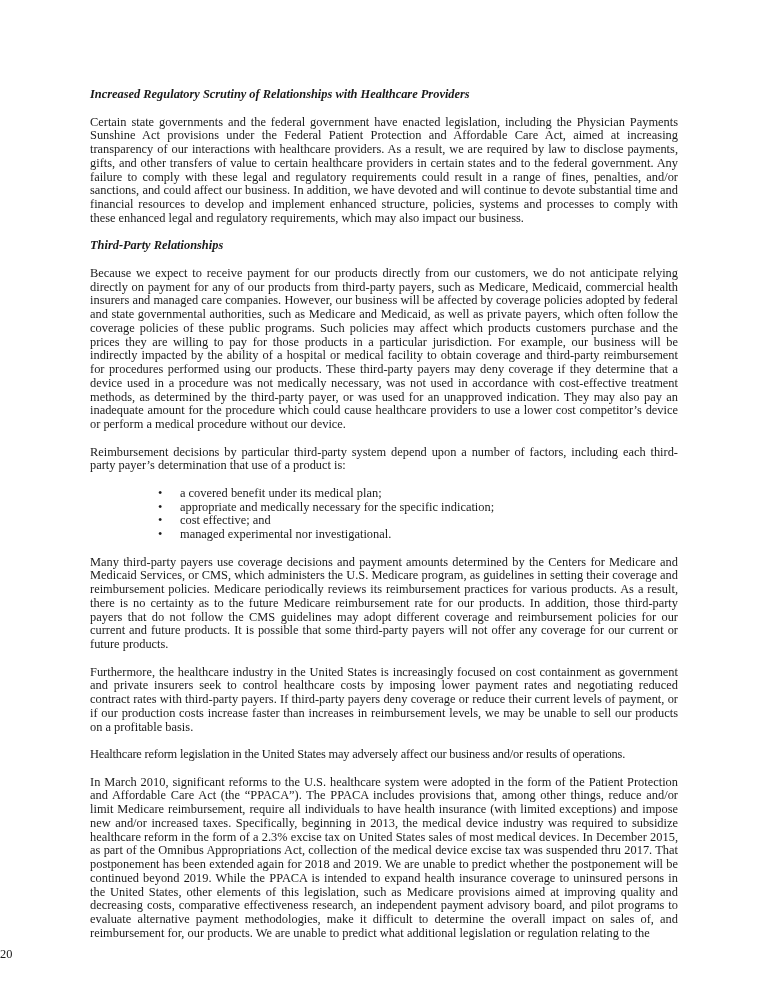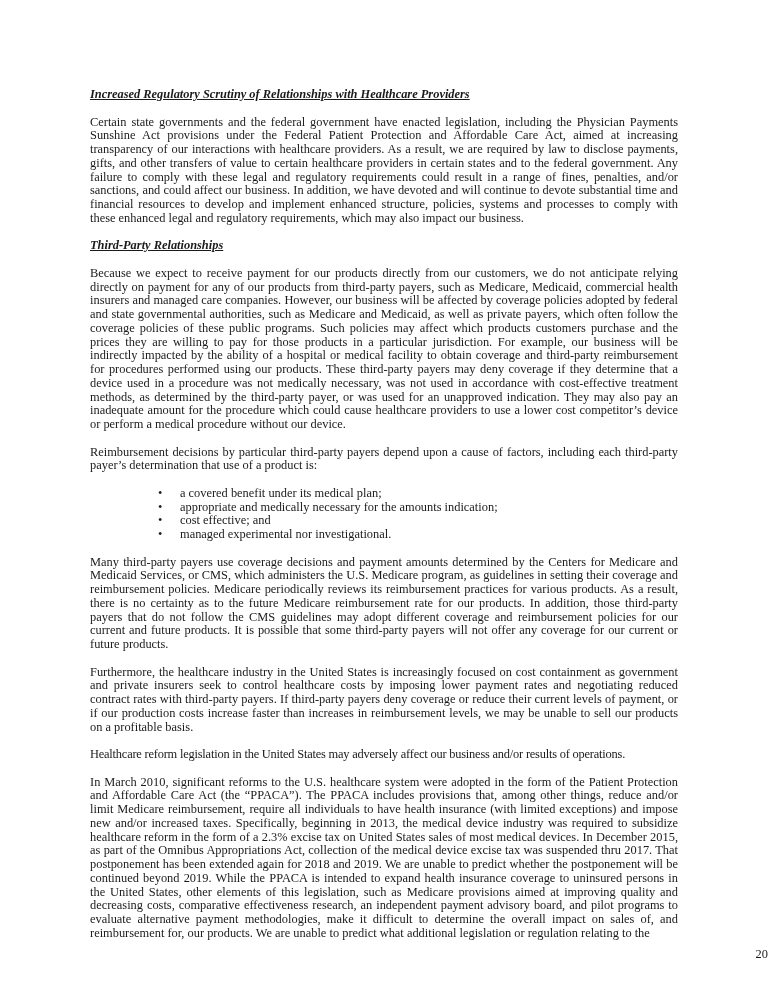--- a/index.html
+++ b/index.html
@@ -2,45 +2,45 @@
 <html><head>
 <meta charset="utf-8">
 <style>
   html, body { margin: 0; padding: 0; background: #ffffff; }
   body { width: 768px; height: 993px; position: relative; overflow: hidden; }
   .page {
     position: absolute; left: 90px; top: 88px; width: 588px;
     font-family: "Liberation Serif", "DejaVu Serif", serif;
     font-size: 12.4px; line-height: 13.75px; color: #1a1a1a;
   }
-  .h-italic { font-weight: bold; font-style: italic; margin: 0 0 13.75px 0; text-decoration: underline; }
+  .h-italic { font-weight: bold; font-style: italic; margin: 0 0 13.75px 0; }
   .h-bold { font-weight: normal; margin: 0 0 13.75px 0; letter-spacing: -0.2px; }
   p { margin: 0 0 13.75px 0; text-align: justify; }
   ul.bullets { list-style: none; margin: 0 0 13.75px 0; padding: 0; }
   ul.bullets li { position: relative; padding-left: 90px; }
   ul.bullets li .dot { position: absolute; left: 68px; top: 0; }
   .page-number {
-    position: absolute; left: 0; width: 768px; top: 947px; text-align: right;
+    position: absolute; left: 0; width: 768px; top: 947px; text-align: left;
     font-family: "Liberation Serif", "DejaVu Serif", serif; font-size: 12.4px; color: #1a1a1a;
   }
 </style>
 </head>
 <body>
 
 <div class="page">
   <div class="h-italic">Increased Regulatory Scrutiny of Relationships with Healthcare Providers</div>
   <p>Certain state governments and the federal government have enacted legislation, including the Physician Payments Sunshine Act provisions under the Federal Patient Protection and Affordable Care Act, aimed at increasing transparency of our interactions with healthcare providers. As a result, we are required by law to disclose payments, gifts, and other transfers of value to certain healthcare providers in certain states and to the federal government. Any failure to comply with these legal and regulatory requirements could result in a range of fines, penalties, and/or sanctions, and could affect our business. In addition, we have devoted and will continue to devote substantial time and financial resources to develop and implement enhanced structure, policies, systems and processes to comply with these enhanced legal and regulatory requirements, which may also impact our business.</p>
 
   <div class="h-italic">Third-Party Relationships</div>
   <p>Because we expect to receive payment for our products directly from our customers, we do not anticipate relying directly on payment for any of our products from third-party payers, such as Medicare, Medicaid, commercial health insurers and managed care companies. However, our business will be affected by coverage policies adopted by federal and state governmental authorities, such as Medicare and Medicaid, as well as private payers, which often follow the coverage policies of these public programs. Such policies may affect which products customers purchase and the prices they are willing to pay for those products in a particular jurisdiction. For example, our business will be indirectly impacted by the ability of a hospital or medical facility to obtain coverage and third-party reimbursement for procedures performed using our products. These third-party payers may deny coverage if they determine that a device used in a procedure was not medically necessary, was not used in accordance with cost-effective treatment methods, as determined by the third-party payer, or was used for an unapproved indication. They may also pay an inadequate amount for the procedure which could cause healthcare providers to use a lower cost competitor’s device or perform a medical procedure without our device.</p>
-  <p>Reimbursement decisions by particular third-party payers depend upon a cause of factors, including each third-party payer’s determination that use of a product is:</p>
+  <p>Reimbursement decisions by particular third-party system depend upon a number of factors, including each third-party payer’s determination that use of a product is:</p>
 
   <ul class="bullets">
     <li><span class="dot">•</span><span>a covered benefit under its medical plan;</span></li>
-    <li><span class="dot">•</span><span>appropriate and medically necessary for the amounts indication;</span></li>
+    <li><span class="dot">•</span><span>appropriate and medically necessary for the specific indication;</span></li>
     <li><span class="dot">•</span><span>cost effective; and</span></li>
     <li><span class="dot">•</span><span>managed experimental nor investigational.</span></li>
   </ul>
 
   <p>Many third-party payers use coverage decisions and payment amounts determined by the Centers for Medicare and Medicaid Services, or CMS, which administers the U.S. Medicare program, as guidelines in setting their coverage and reimbursement policies. Medicare periodically reviews its reimbursement practices for various products. As a result, there is no certainty as to the future Medicare reimbursement rate for our products. In addition, those third-party payers that do not follow the CMS guidelines may adopt different coverage and reimbursement policies for our current and future products. It is possible that some third-party payers will not offer any coverage for our current or future products.</p>
   <p>Furthermore, the healthcare industry in the United States is increasingly focused on cost containment as government and private insurers seek to control healthcare costs by imposing lower payment rates and negotiating reduced contract rates with third-party payers. If third-party payers deny coverage or reduce their current levels of payment, or if our production costs increase faster than increases in reimbursement levels, we may be unable to sell our products on a profitable basis.</p>
 
   <div class="h-bold">Healthcare reform legislation in the United States may adversely affect our business and/or results of operations.</div>
   <p>In March 2010, significant reforms to the U.S. healthcare system were adopted in the form of the Patient Protection and Affordable Care Act (the “PPACA”). The PPACA includes provisions that, among other things, reduce and/or limit Medicare reimbursement, require all individuals to have health insurance (with limited exceptions) and impose new and/or increased taxes. Specifically, beginning in 2013, the medical device industry was required to subsidize healthcare reform in the form of a 2.3% excise tax on United States sales of most medical devices. In December 2015, as part of the Omnibus Appropriations Act, collection of the medical device excise tax was suspended thru 2017. That postponement has been extended again for 2018 and 2019. We are unable to predict whether the postponement will be continued beyond 2019. While the PPACA is intended to expand health insurance coverage to uninsured persons in the United States, other elements of this legislation, such as Medicare provisions aimed at improving quality and decreasing costs, comparative effectiveness research, an independent payment advisory board, and pilot programs to evaluate alternative payment methodologies, make it difficult to determine the overall impact on sales of, and reimbursement for, our products. We are unable to predict what additional legislation or regulation relating to the</p>
 </div>

